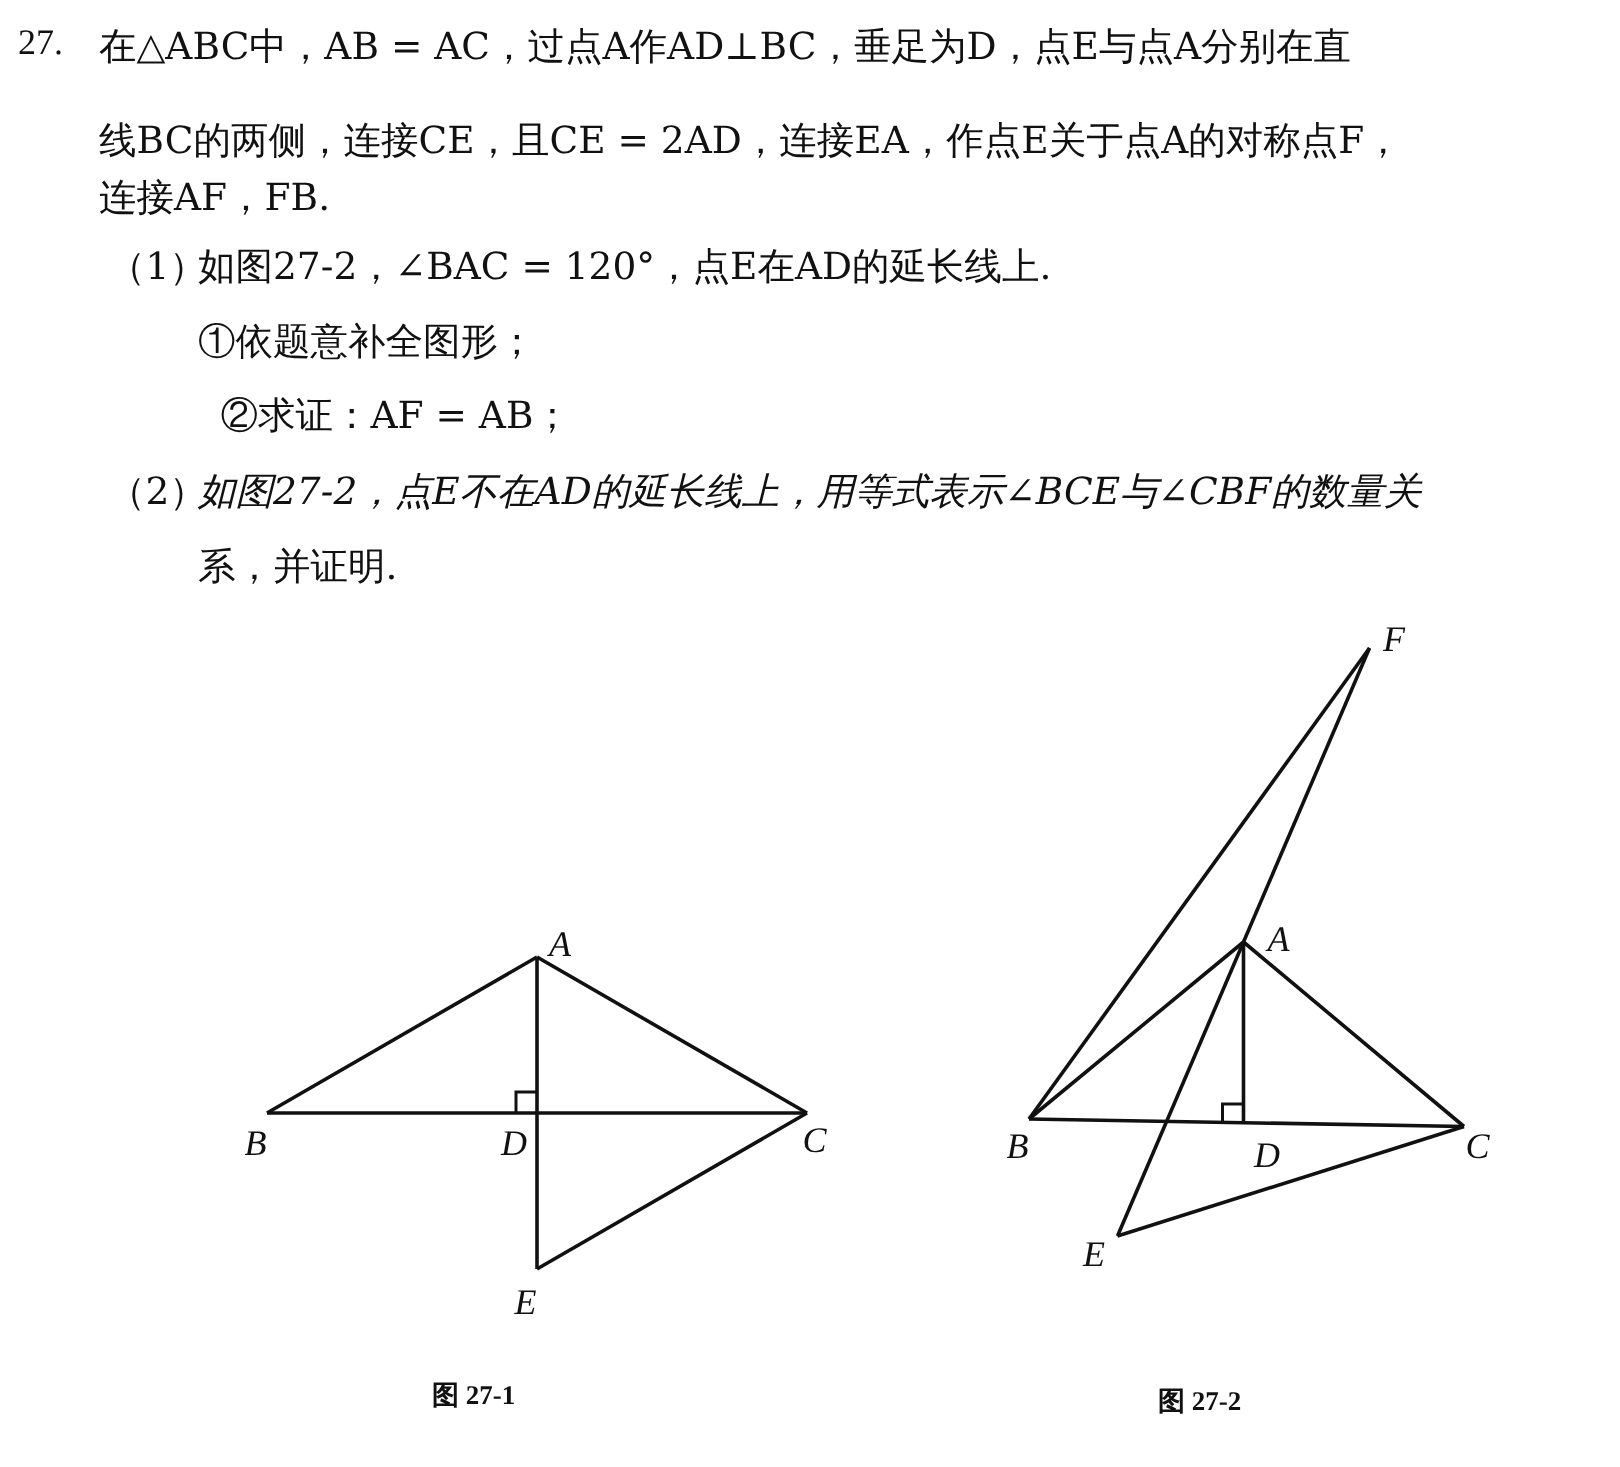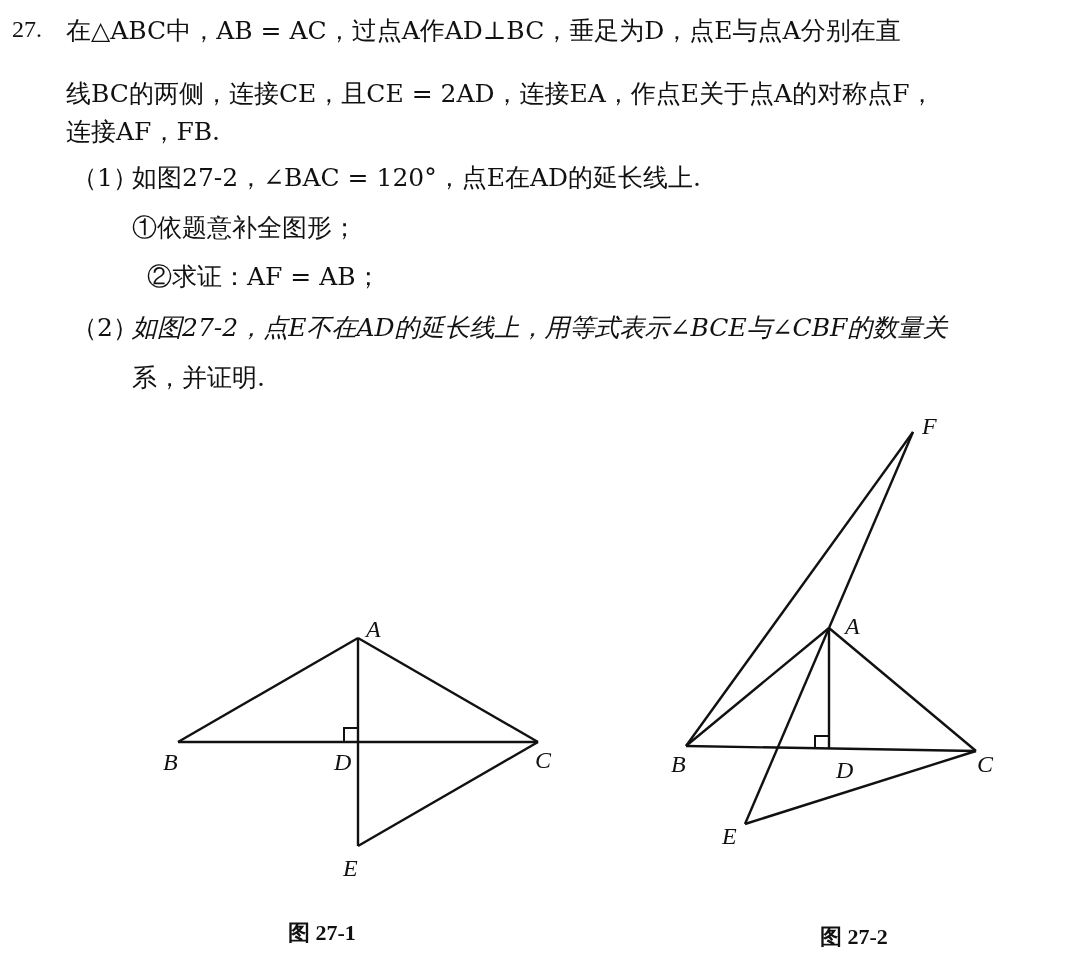--- a/index.html
+++ b/index.html
@@ -2,21 +2,21 @@
 <html><head>
 <meta charset="utf-8">
 <style>
   html, body { margin:0; padding:0; background:#ffffff; }
   body { width:1080px; height:978px; position:relative; overflow:hidden;
          font-family:"DejaVu Serif","Liberation Serif",serif; color:#111; }
   .line { position:absolute; font-size:25px; white-space:nowrap; line-height:30px; }
   .qnum { position:absolute; left:12px; top:16px; font-size:24px; font-family:"Liberation Serif",serif; }
   svg { position:absolute; left:0; top:0; }
   .lbl { font-family:"Liberation Serif",serif; font-style:italic; font-size:24px; fill:#111; }
-  .cap { position:absolute; font-size:22px; font-family:"Liberation Serif",serif; font-weight:bold; }
+  .cap { position:absolute; font-size:18px; font-family:"Liberation Serif",serif; font-weight:bold; }
 </style>
 </head>
 <body>
 
 <div class="qnum">27.</div>
 <div class="line" style="left:66px; top:16px;">在△ABC中，AB = AC，过点A作AD⊥BC，垂足为D，点E与点A分别在直</div>
 <div class="line" style="left:66px; top:67px;margin-top:12px;">线BC的两侧，连接CE，且CE = 2AD，连接EA，作点E关于点A的对称点F，</div>
 <div class="line" style="left:66px; top:117px;">连接AF，FB.</div>
 
 <div class="line" style="left:72px; top:163px;">（1）</div>
@@ -61,13 +61,13 @@
     <text class="lbl" x="845" y="634">A</text>
     <text class="lbl" x="671" y="772">B</text>
     <text class="lbl" x="977" y="772">C</text>
     <text class="lbl" x="836" y="778">D</text>
     <text class="lbl" x="722" y="844">E</text>
     <text class="lbl" x="922" y="434">F</text>
   </g>
 </svg>
 
 <div class="cap" style="left:288px; top:918px;">图 27-1</div>
-<div class="cap" style="left:820px; top:922px;">图 27-2</div>
+<div class="cap" style="left:772px; top:922px;">图 27-2</div>
 
 </body></html>

